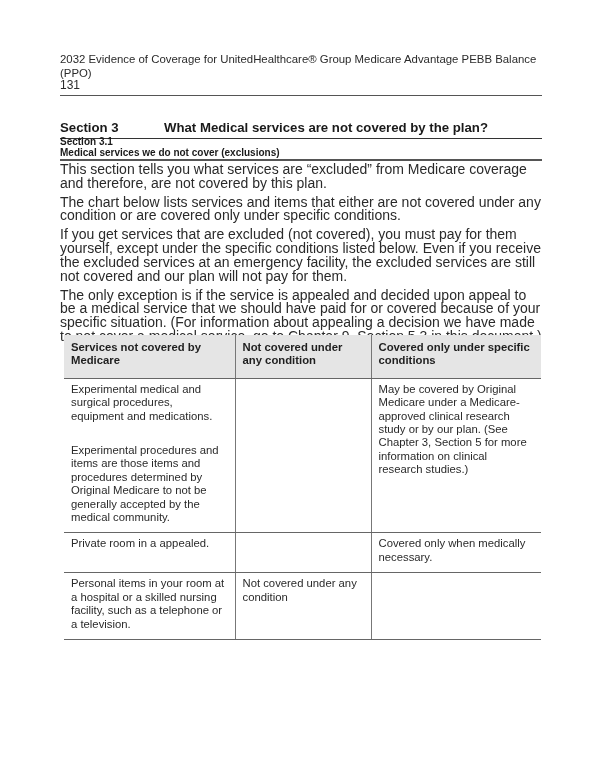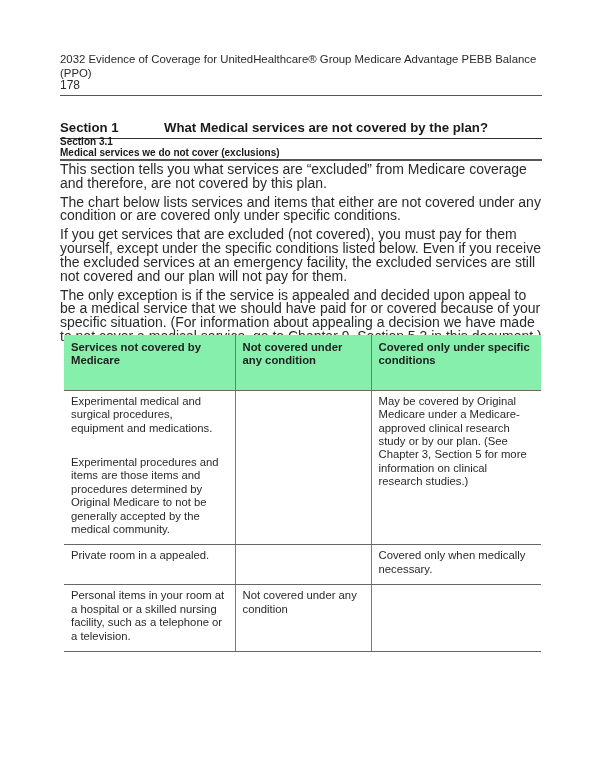--- a/index.html
+++ b/index.html
@@ -26,22 +26,22 @@
 
   .body-text { position: absolute; top: 163px; left: 0; width: 482px; font-size: 14px; line-height: 13.7px; color: #2a2a2a; }
   .body-text p { margin: 0 0 5.3px 0; }
 
   table.exclusions {
     position: absolute; top: 335px; left: 4px; width: 477px;
     border-collapse: collapse; font-size: 11.3px; line-height: 13.4px; color: #2a2a2a;
     table-layout: fixed;
   }
   table.exclusions th {
-    background: #86efac; font-weight: bold; text-align: left; vertical-align: top;
-    padding: 6px 8px 22px 7px; color: #1f1f1f;
+    background: #e5e5e5; font-weight: bold; text-align: left; vertical-align: top;
+    padding: 6px 8px 10px 7px; color: #1f1f1f;
     border-bottom: 1.5px solid #666;
   }
   table.exclusions td {
     vertical-align: top; padding: 4px 8px 8px 7px;
     border-bottom: 1px solid #666;
   }
   table.exclusions th + th, table.exclusions td + td { border-left: 1.5px solid #777; }
   table.exclusions col.c1 { width: 171px; }
   table.exclusions col.c2 { width: 136px; }
   table.exclusions col.c3 { width: 170px; }
@@ -49,27 +49,27 @@
   .cell-para + .cell-para { margin-top: 21px; }
 </style>
 </head>
 <body>
 
 <div class="page">
 
   <div class="running-header">
     <span class="title-line">2032 Evidence of Coverage for UnitedHealthcare® Group Medicare Advantage PEBB Balance (PPO)</span>
     <div class="chapter-row">
-      <span class="page-num">178</span>
+      <span class="page-num">131</span>
     </div>
   </div>
   <div class="header-rule"></div>
 
   <div class="section-row s3">
-    <span class="num">Section 1</span>
+    <span class="num">Section 3</span>
     <span>What Medical services are not covered by the plan?</span>
   </div>
   <div class="section-rule r1"></div>
 
   <div class="section-row s31">
     <span class="num">Section 3.1</span>
     <span>Medical services we do not cover (exclusions)</span>
   </div>
   <div class="section-rule r2"></div>
 

